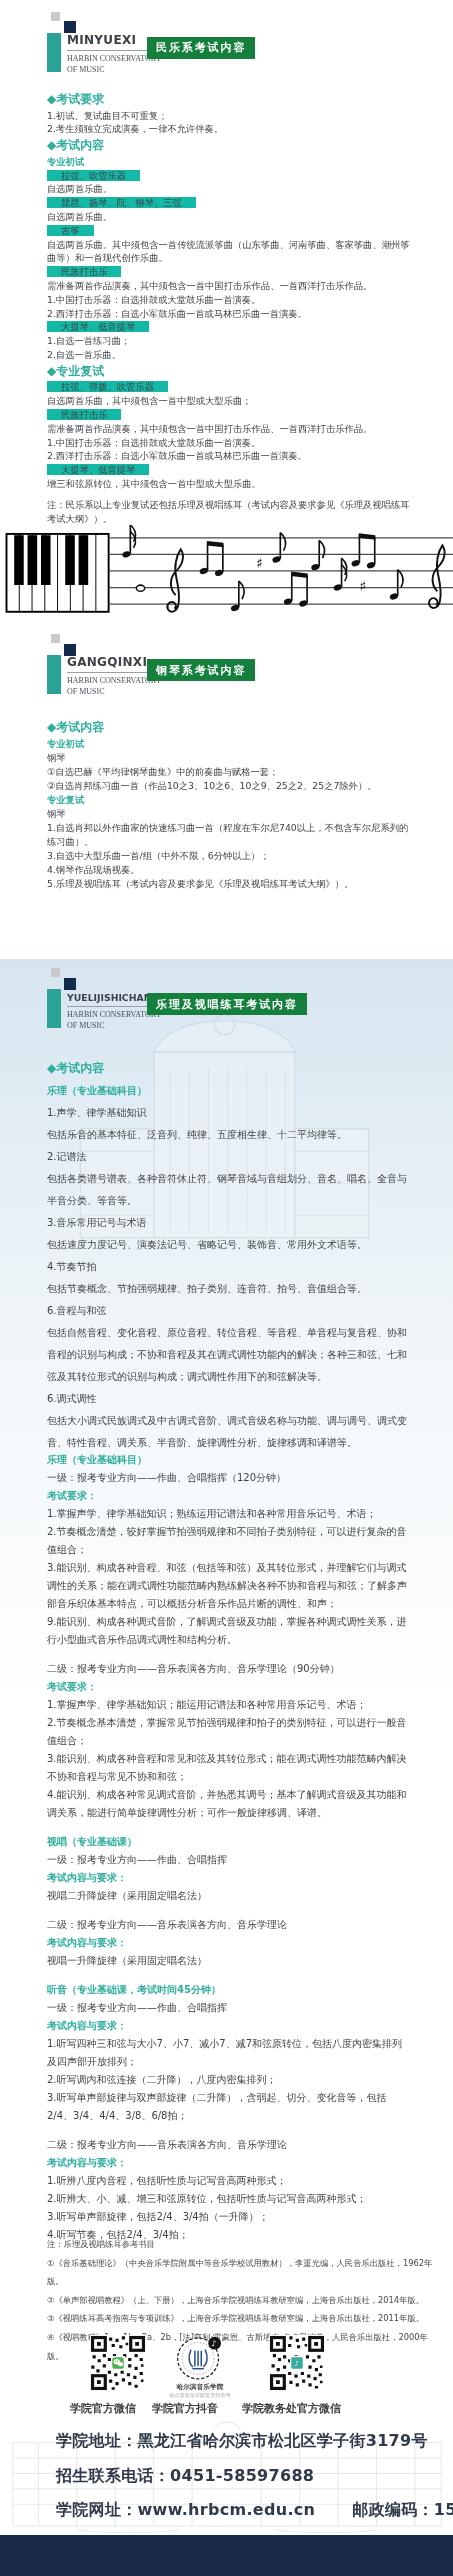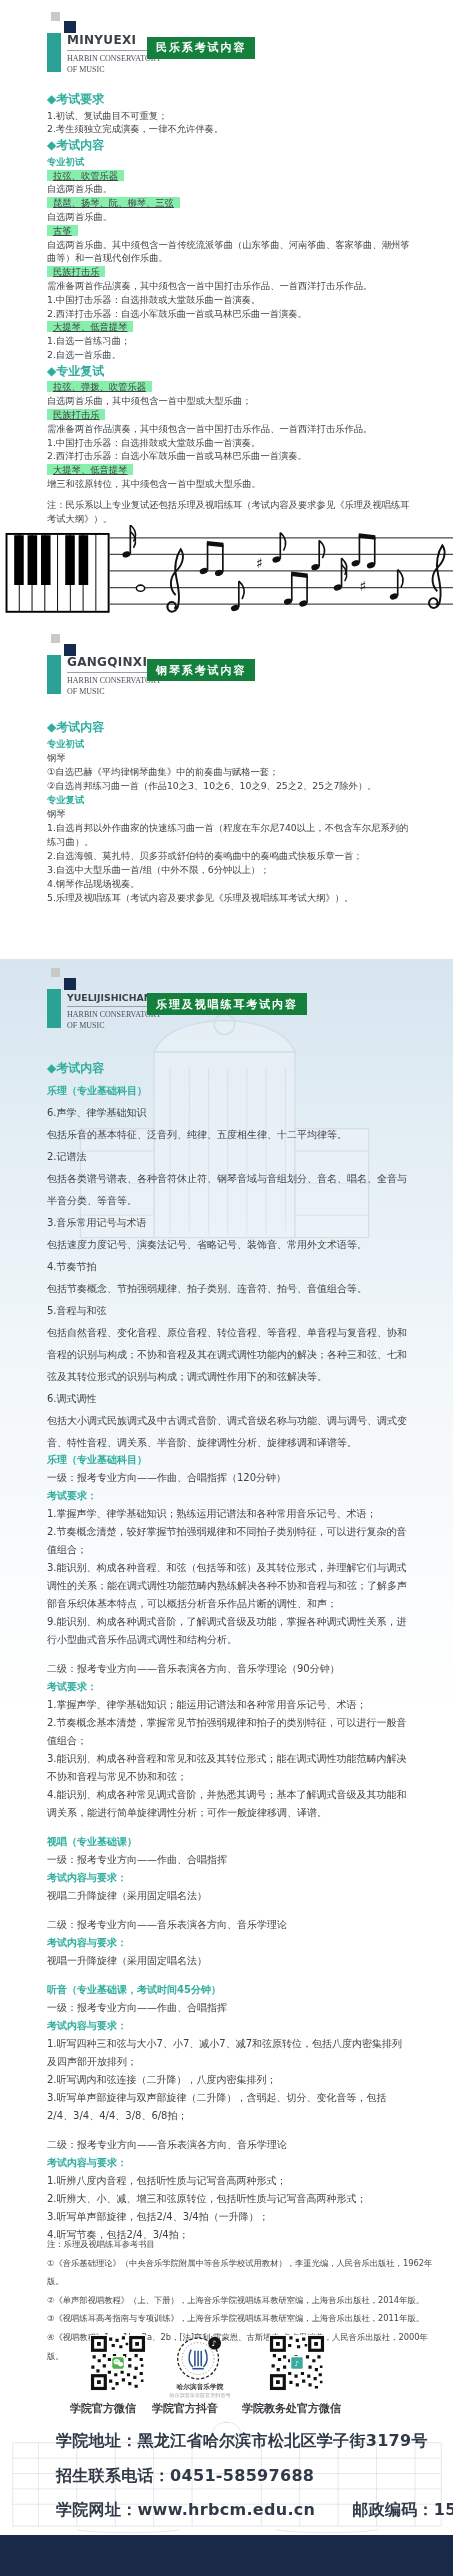--- a/index.html
+++ b/index.html
@@ -18,21 +18,21 @@
             font-size:8px;color:#4a5058;line-height:11px;white-space:nowrap;}
   .banner{position:absolute;left:147px;top:25px;height:22px;background:#15803d;color:#ffffff;
           display:flex;align-items:center;justify-content:center;font-size:11px;font-weight:bold;
           letter-spacing:1.9px;padding:0 9px;white-space:nowrap;}
 
   
   .content{position:absolute;left:47px;width:363px;color:#3f4245;}
   .content .line{white-space:normal;}
   .content .h{color:#2fae9e;font-weight:bold;}
   .content .t{color:#2fae9e;font-weight:bold;}
-  .content .hl span{background:#86efac;padding:0 6px;text-decoration:underline;}
+  .content .hl span{background:#14b8a6;padding:0 14px;}
   #c1{top:90px;font-size:9.3px;line-height:13.8px;}
   #c1 .h{font-size:12px;line-height:18.6px;}
   #c1 .gap{height:7.7px;}
   #c2{top:718px;font-size:9.3px;line-height:14px;}
   #c2 .h{font-size:12px;line-height:19px;}
   #c3a{top:1056px;font-size:10px;line-height:22px;}
   #c3a .h{font-size:12px;line-height:24px;}
   #c3b{top:1451px;font-size:10px;line-height:18px;}
   #c3b .gap{height:11px;}
   #c3n{top:2235px;font-size:8.3px;line-height:18.6px;width:390px;color:#45484b;}
@@ -196,21 +196,20 @@
 
   <div id="c2" class="content">
       <div class="line h">◆考试内容</div>
       <div class="line t">专业初试</div>
       <div class="line b">钢琴</div>
       <div class="line b">①自选巴赫《平均律钢琴曲集》中的前奏曲与赋格一套；</div>
       <div class="line b">②自选肖邦练习曲一首（作品10之3、10之6、10之9、25之2、25之7除外）。</div>
       <div class="line t">专业复试</div>
       <div class="line b">钢琴</div>
       <div class="line b">1.自选肖邦以外作曲家的快速练习曲一首（程度在车尔尼740以上，不包含车尔尼系列的练习曲）。</div>
-      <div class="line b">2.自选海顿、莫扎特、贝多芬或舒伯特的奏鸣曲中的奏鸣曲式快板乐章一首；</div>
       <div class="line b">3.自选中大型乐曲一首/组（中外不限，6分钟以上）；</div>
       <div class="line b">4.钢琴作品现场视奏。</div>
       <div class="line b">5.乐理及视唱练耳（考试内容及要求参见《乐理及视唱练耳考试大纲》）。</div>
     </div>
 
   <div id="blue-panel">
     <svg id="watermark" width="301" height="269" viewBox="0 0 470 420">
       <g stroke="#c3d3e0" stroke-width="2" fill="#eef4f8">
         <rect x="125" y="95" width="220" height="290"></rect>
         <path d="M125,95 C150,30 320,30 345,95 Z"></path>
@@ -245,29 +244,29 @@
     <div class="logo-sub">
       <span>HARBIN CONSERVATORY</span><br>
       <span>OF MUSIC</span>
     </div>
     <div class="banner">乐理及视唱练耳考试内容</div>
   </div>
 
   <div id="c3a" class="content">
       <div class="line h">◆考试内容</div>
       <div class="line t">乐理（专业基础科目）</div>
-      <div class="line b">6.声学、律学基础知识</div>
+      <div class="line b">1.声学、律学基础知识</div>
       <div class="line b">包括乐音的基本特征、泛音列、纯律、五度相生律、十二平均律等。</div>
       <div class="line b">2.记谱法</div>
       <div class="line b">包括各类谱号谱表、各种音符休止符、钢琴音域与音组划分、音名、唱名、全音与半音分类、等音等。</div>
       <div class="line b">3.音乐常用记号与术语</div>
       <div class="line b">包括速度力度记号、演奏法记号、省略记号、装饰音、常用外文术语等。</div>
       <div class="line b">4.节奏节拍</div>
       <div class="line b">包括节奏概念、节拍强弱规律、拍子类别、连音符、拍号、音值组合等。</div>
-      <div class="line b">5.音程与和弦</div>
+      <div class="line b">6.音程与和弦</div>
       <div class="line b">包括自然音程、变化音程、原位音程、转位音程、等音程、单音程与复音程、协和音程的识别与构成；不协和音程及其在调式调性功能内的解决；各种三和弦、七和弦及其转位形式的识别与构成；调式调性作用下的和弦解决等。</div>
       <div class="line b">6.调式调性</div>
       <div class="line b">包括大小调式民族调式及中古调式音阶、调式音级名称与功能、调与调号、调式变音、特性音程、调关系、半音阶、旋律调性分析、旋律移调和译谱等。</div>
     </div>
   <div id="c3b" class="content">
       <div class="line t">乐理（专业基础科目）</div>
       <div class="line b">一级：报考专业方向——作曲、合唱指挥（120分钟）</div>
       <div class="line t">考试要求：</div>
       <div class="line b">1.掌握声学、律学基础知识；熟练运用记谱法和各种常用音乐记号、术语；</div>
       <div class="line b">2.节奏概念清楚，较好掌握节拍强弱规律和不同拍子类别特征，可以进行复杂的音值组合；</div>

